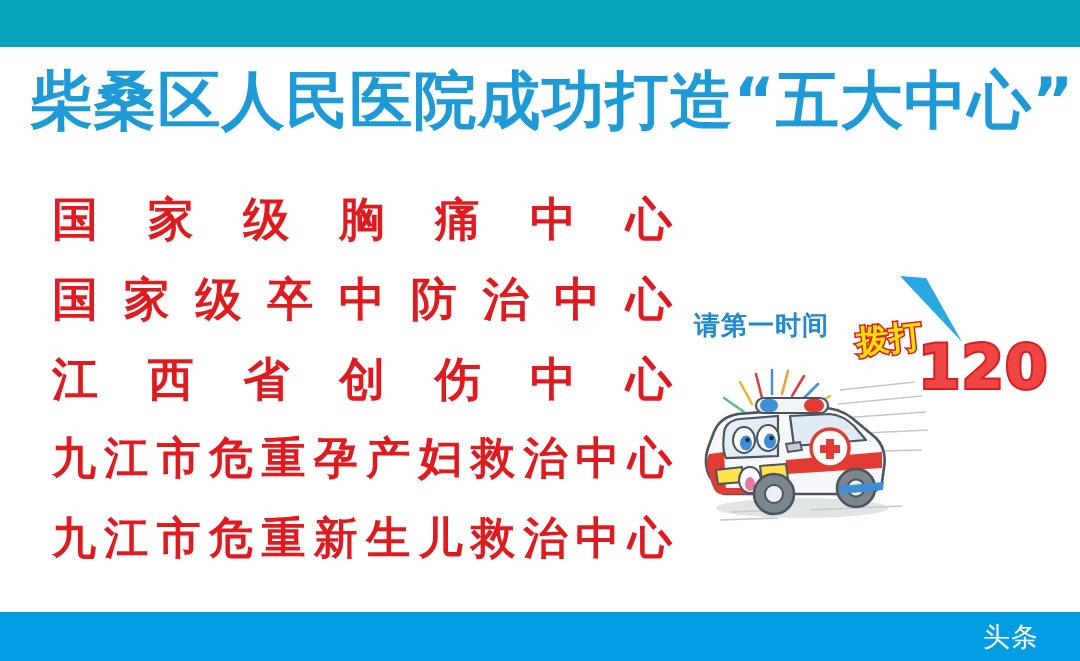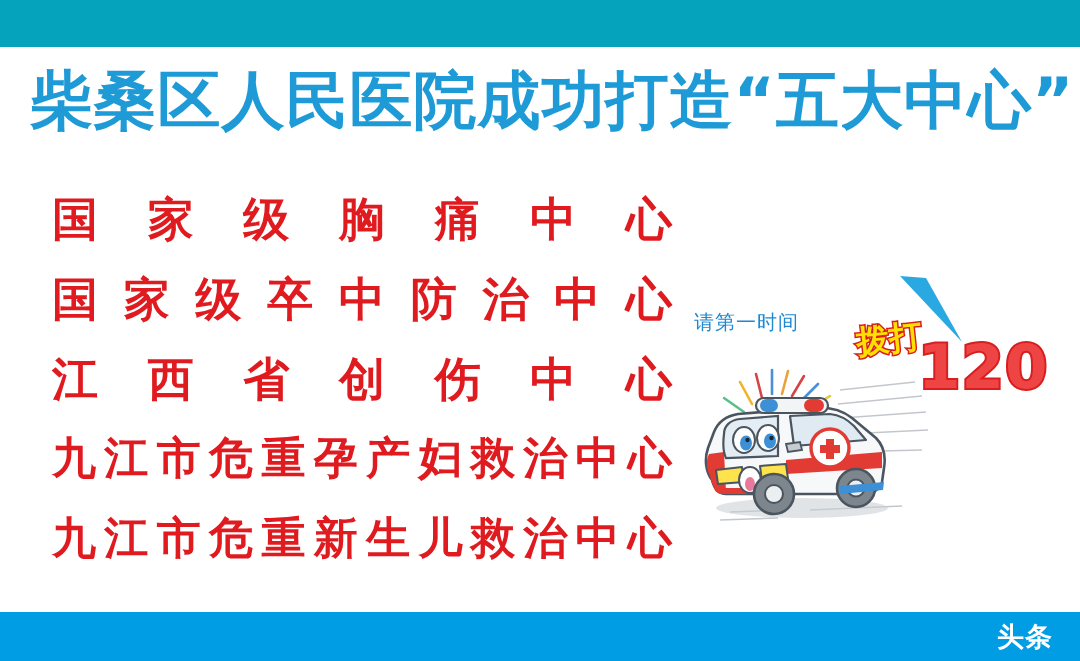--- a/index.html
+++ b/index.html
@@ -98,22 +98,22 @@
     height: 70px;
   }
 
   
   .cta-line {
     position: absolute;
     left: 694px;
     top: 312px;
     color: #1e88d0;
     font-family: "DejaVu Sans", "Liberation Sans", sans-serif;
-    font-weight: normal;
-    font-size: 20px;
+    font-weight: bold;
+    font-size: 26px;
     letter-spacing: 1px;
     line-height: 1;
     white-space: nowrap;
   }
   .cta-dial {
     position: absolute;
     left: 856px;
     top: 322px;
     font-family: "DejaVu Sans", "Liberation Sans", sans-serif;
     font-weight: bold;
@@ -165,21 +165,21 @@
     height: 49px;
     display: flex;
     align-items: center;
     color: #ffffff;
     font-family: "DejaVu Sans", "Liberation Sans", sans-serif;
     font-size: 27px;
     letter-spacing: 1px;
     white-space: nowrap;
     line-height: 1;
   }
-  .footer-brand { font-weight: bold; margin-right: 9px; }
+  .footer-brand { font-weight: normal; margin-right: 23px; }
   .footer-handle { font-weight: normal; }
 </style>
 </head>
 <body>
 
 <div id="poster">
 
   <div class="top-bar"></div>
 
   <div class="title">柴桑区人民医院成功打造“五大中心”</div>

